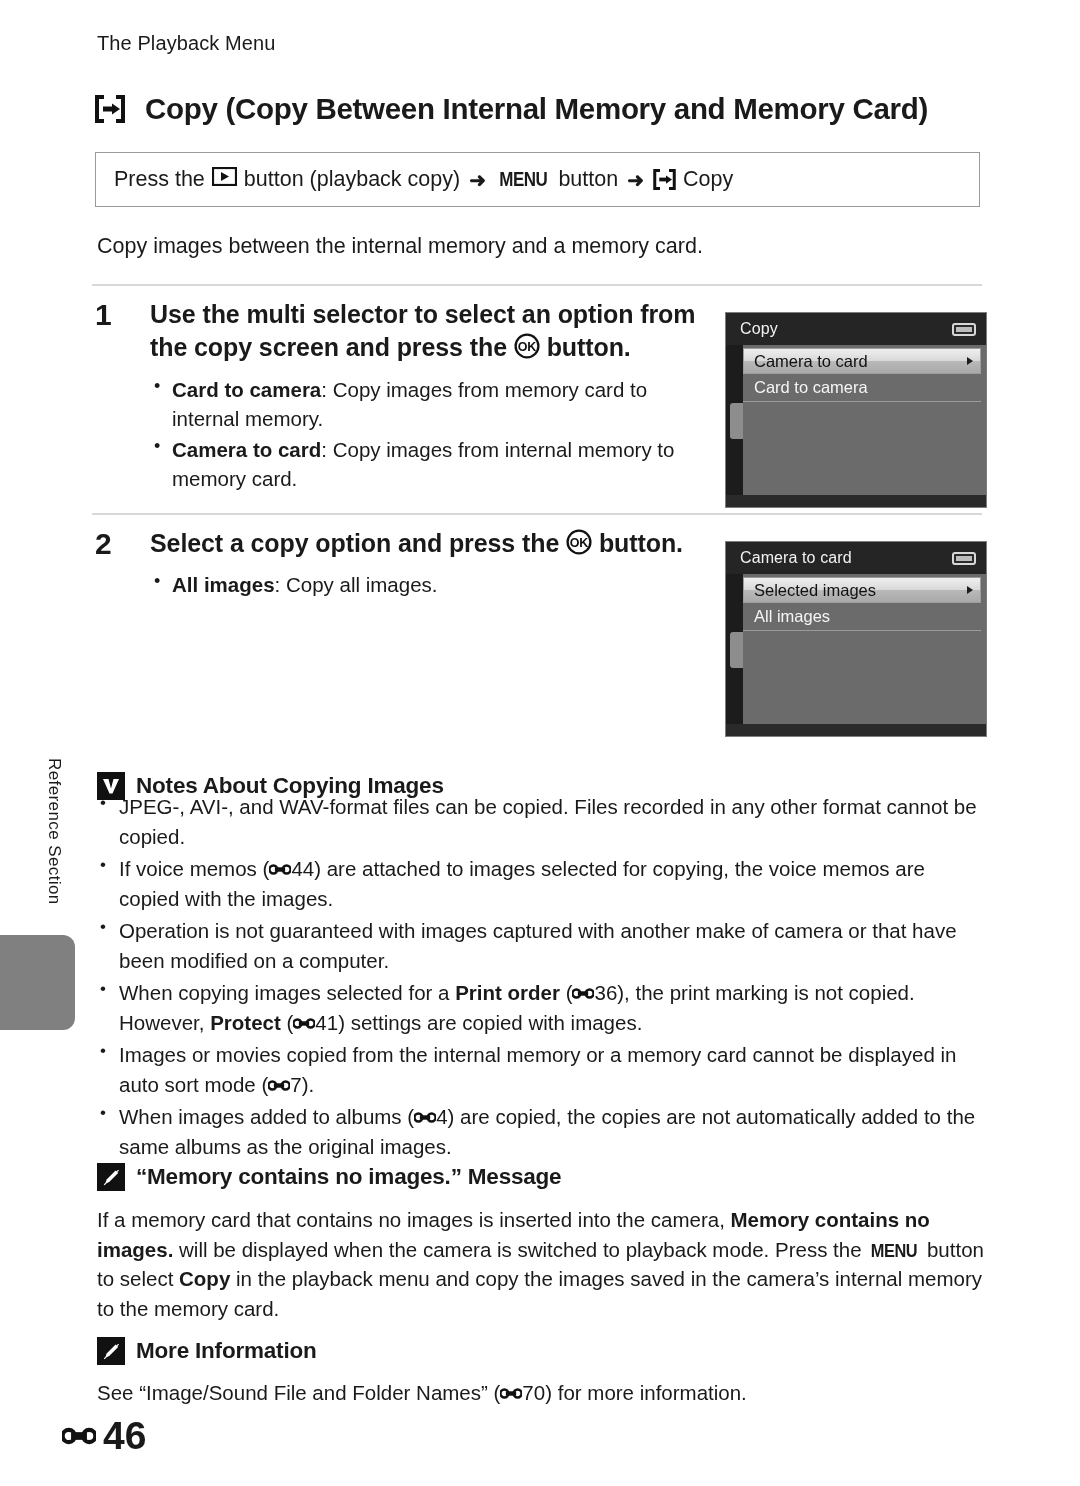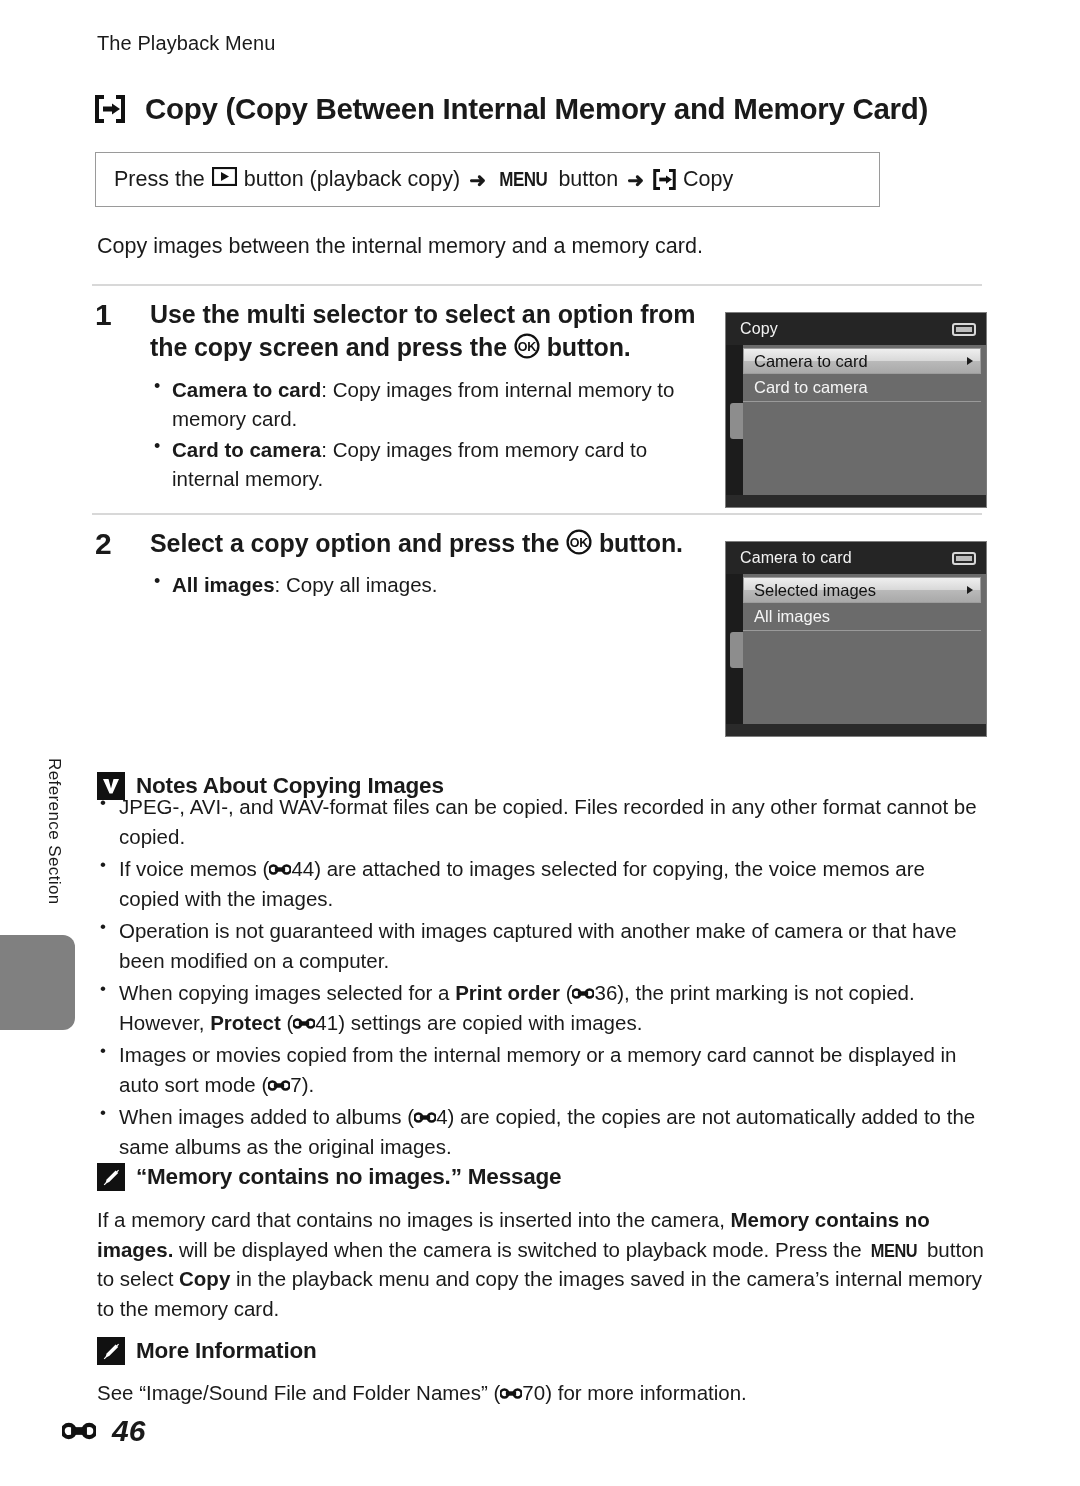--- a/index.html
+++ b/index.html
@@ -79,21 +79,21 @@
     vertical-align: middle;
     flex: 0 0 auto;
   }
   .icon-copy svg { display: block; }
 
   
   .path-box {
     position: absolute;
     left: 95px;
     top: 152px;
-    width: 785px;
+    width: 885px;
     height: 55px;
     border: 1.5px solid #9a9a9a;
     box-sizing: border-box;
     display: flex;
     padding-left: 18px;
   }
   .path-line {
     font-size: 21.5px;
     display: flex;
     align-items: center;
@@ -351,23 +351,22 @@
     transform: scaleX(0.86);
   }
 
   
   .folio {
     position: absolute;
     left: 62px;
     top: 1414px;
     display: flex;
     align-items: center;
-    gap: 16px;
-    font-size: 30px;
-    font-style: italic;
+    gap: 7px;
+    font-size: 39px;
     font-weight: bold;
   }
 
   .okbtn { display: inline-block; vertical-align: -3px; }
   .playbtn { display: inline-block; vertical-align: -2px; }
 </style>
 </head>
 <body>
 
 <div class="page">
@@ -427,24 +426,24 @@
         <span class="okbtn">
           <svg width="26" height="26" viewBox="0 0 26 26">
             <circle cx="13" cy="13" r="11.4" fill="none" stroke="#111" stroke-width="2.3"></circle>
             <text x="13" y="18" text-anchor="middle" font-family="Liberation Sans, sans-serif" font-size="12.5" font-weight="bold" fill="#111">OK</text>
           </svg>
         </span>
         <span>button.</span>
       </div>
       <div class="step-bullets">
         <div class="bullet">
-          <b>Camera to card</b><span>: </span><span>Copy images from internal memory to memory card.</span>
+          <b>Card to camera</b><span>: </span><span>Copy images from memory card to internal memory.</span>
         </div>
         <div class="bullet">
-          <b>Card to camera</b><span>: </span><span>Copy images from memory card to internal memory.</span>
+          <b>Camera to card</b><span>: </span><span>Copy images from internal memory to memory card.</span>
         </div>
       </div>
     </div>
   </div>
 
   <div class="cam" style="left:725px; top:312px;">
     <div class="cam-title-bar">
       <span class="cam-title">Copy</span>
       <span class="battery"></span>
     </div>

